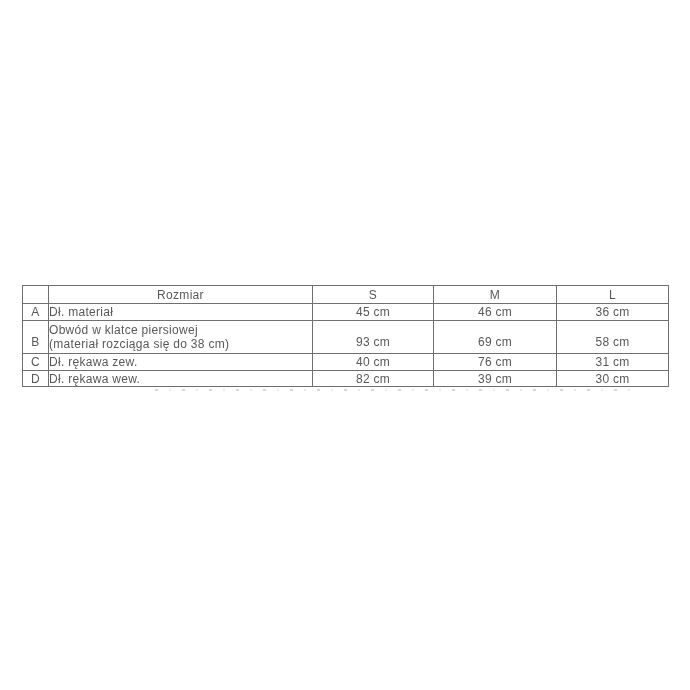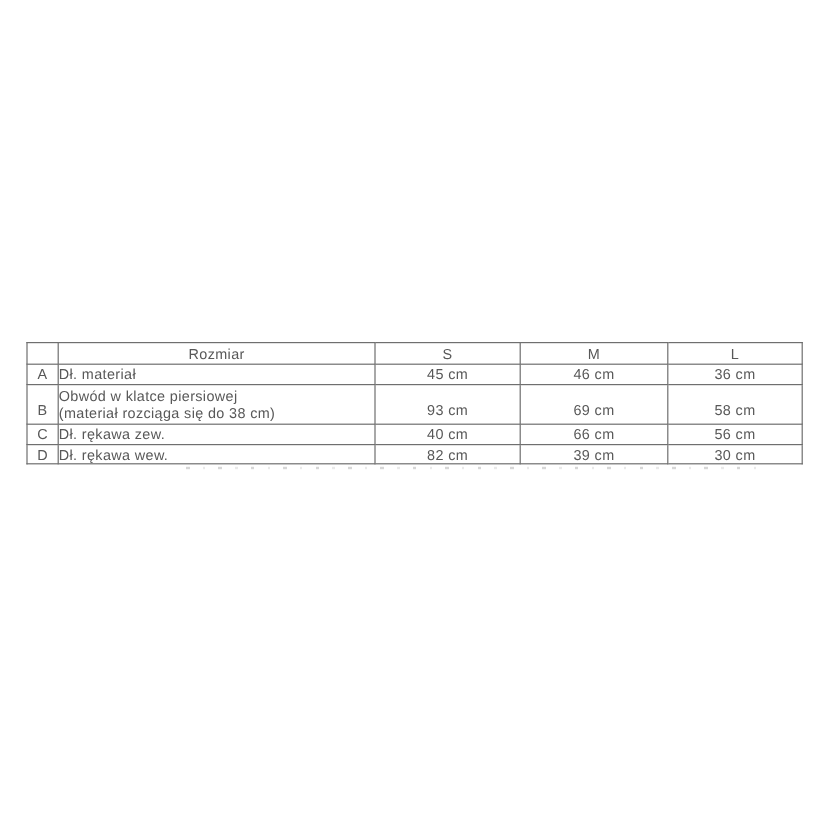--- a/index.html
+++ b/index.html
@@ -106,22 +106,22 @@
         </td>
         <td class="value-cell">93 cm</td>
         <td class="value-cell">69 cm</td>
         <td class="value-cell">58 cm</td>
       </tr>
 
       <tr class="row-c">
         <td class="letter-cell">C</td>
         <td class="label-cell">Dł. rękawa zew.</td>
         <td class="value-cell">40 cm</td>
-        <td class="value-cell">66 cm</td>
-        <td class="value-cell">56 cm</td>
+        <td class="value-cell">76 cm</td>
+        <td class="value-cell">31 cm</td>
       </tr>
 
       <tr class="row-d">
         <td class="letter-cell">D</td>
         <td class="label-cell">Dł. rękawa wew.</td>
         <td class="value-cell">82 cm</td>
         <td class="value-cell">39 cm</td>
         <td class="value-cell">30 cm</td>
       </tr>
     </tbody>

